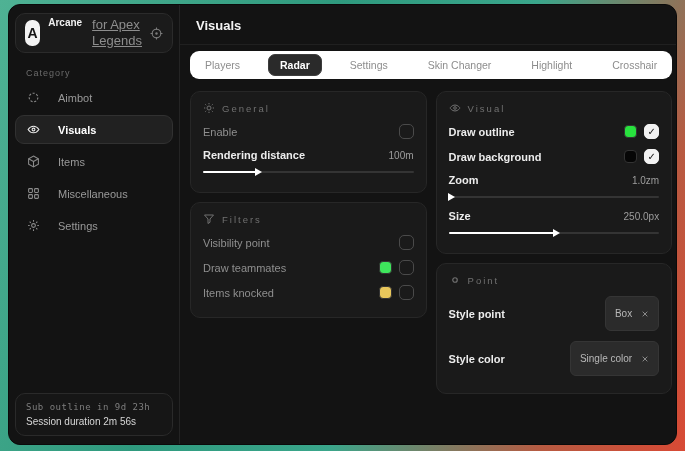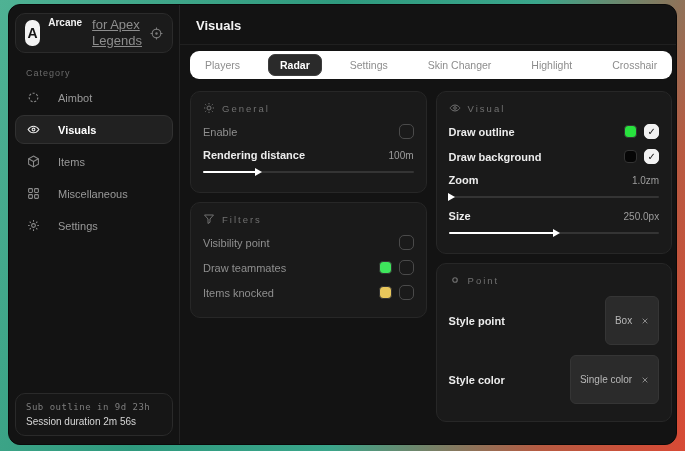--- a/index.html
+++ b/index.html
@@ -54,21 +54,21 @@
   .controls { display:flex; align-items:center; gap:7px; }
   .swatch { width:13px; height:13px; border-radius:4px; border:1px solid #333; flex:0 0 13px; }
   .checkbox { width:15px; height:15px; border-radius:5px; border:1.5px solid #4a4a4a;
     display:flex; align-items:center; justify-content:center; cursor:pointer; background:transparent; }
   .checkbox.checked { background:#f2f2f2; border-color:#f2f2f2; color:#141414; }
   .slider { position:relative; height:2px; background:#343434; border-radius:2px; margin:5px 0 7px; cursor:pointer; }
   .slider-fill { position:absolute; left:0; top:0; height:2px; background:#fff; border-radius:2px; }
   .slider-handle { position:absolute; top:-3.5px; width:0; height:0; margin-left:-1px;
     border-left:7px solid #fff; border-top:4.5px solid transparent; border-bottom:4.5px solid transparent; }
   .tag { display:flex; align-items:center; gap:9px; background:#2b2b2b; border:1px solid #353535;
-    border-radius:6px; padding:18px 9px; font-size:10px; color:#b8b8b8; cursor:pointer; }
+    border-radius:6px; padding:11px 9px; font-size:10px; color:#b8b8b8; cursor:pointer; }
   .tag .ticon { display:flex; color:#8a8a8a; }
   svg { display:block; }
 </style>
 </head>
 <body>
 
 <div class="desktop">
 <div class="window">
 
   <div class="sidebar">

